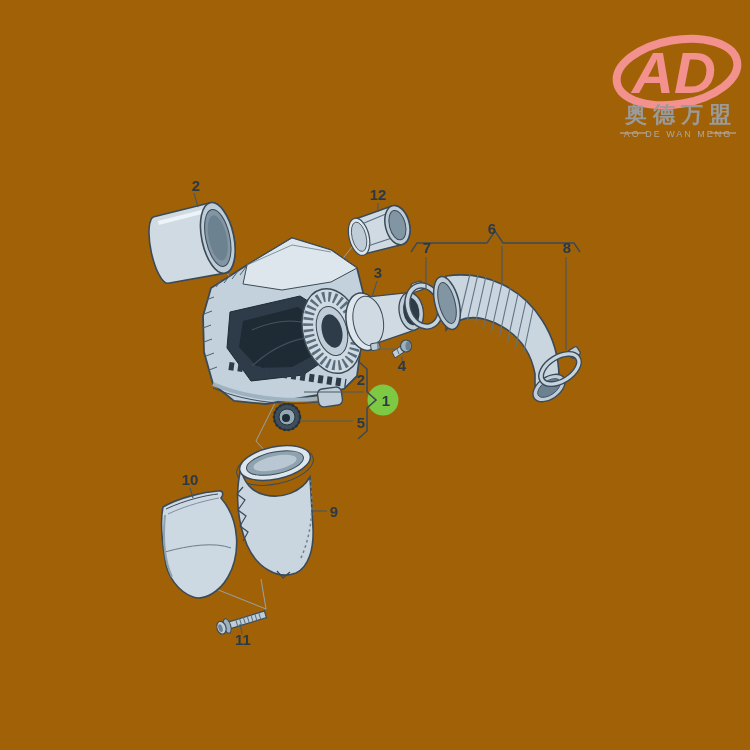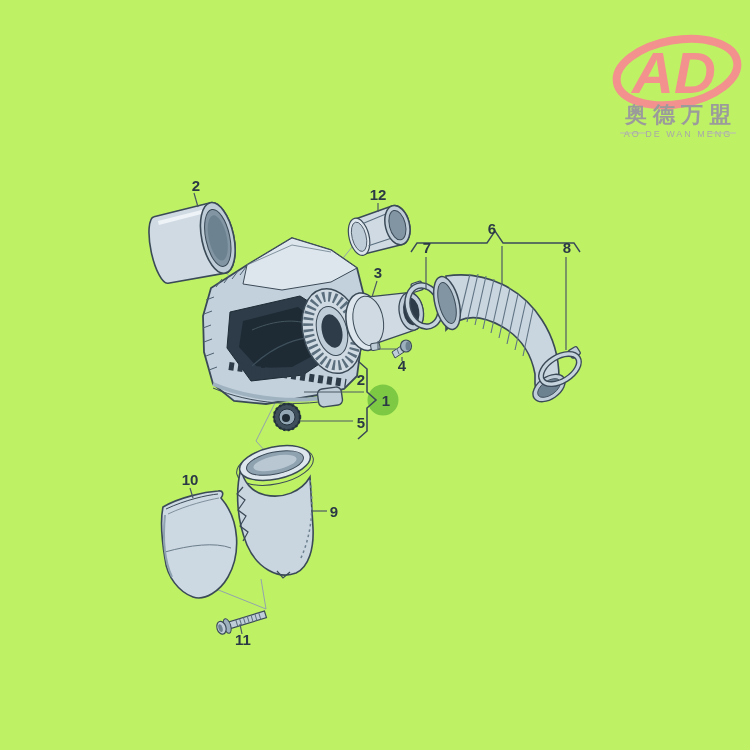--- a/index.html
+++ b/index.html
@@ -1,16 +1,16 @@
 <!DOCTYPE html>
 <html><head>
 <meta charset="utf-8">
 <style>
   html,body{margin:0;padding:0;background:#fff;}
-  #stage{position:relative;width:750px;height:750px;background:#bef264;overflow:hidden;
+  #stage{position:relative;width:750px;height:750px;background:#a16207;overflow:hidden;
          font-family:"Liberation Sans","DejaVu Sans",sans-serif;}
   svg{position:absolute;left:0;top:0;}
   svg text{font-family:"Liberation Sans","DejaVu Sans",sans-serif;}
   .callout{font-size:15px;font-weight:bold;fill:#2b3945;}
 </style>
 </head>
 <body>
 
 <div id="stage">
 <svg viewBox="0 0 750 750" width="750" height="750">

